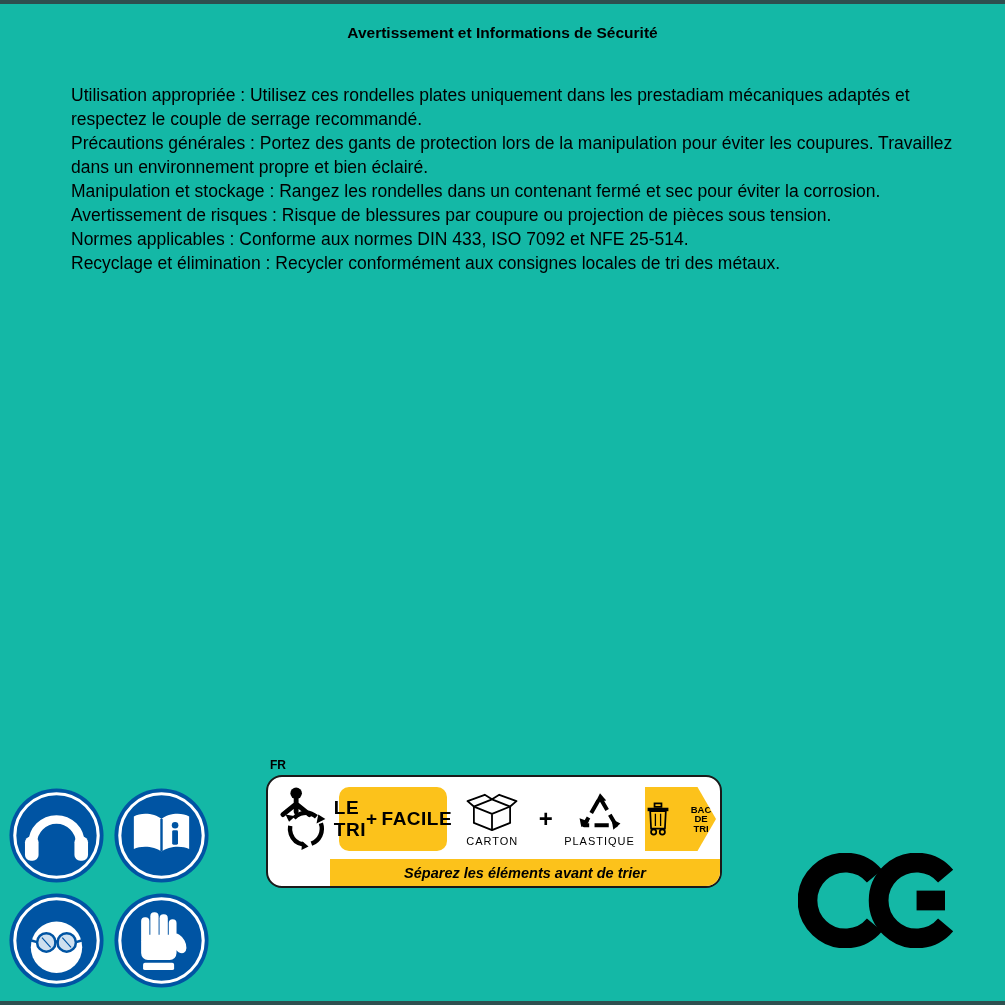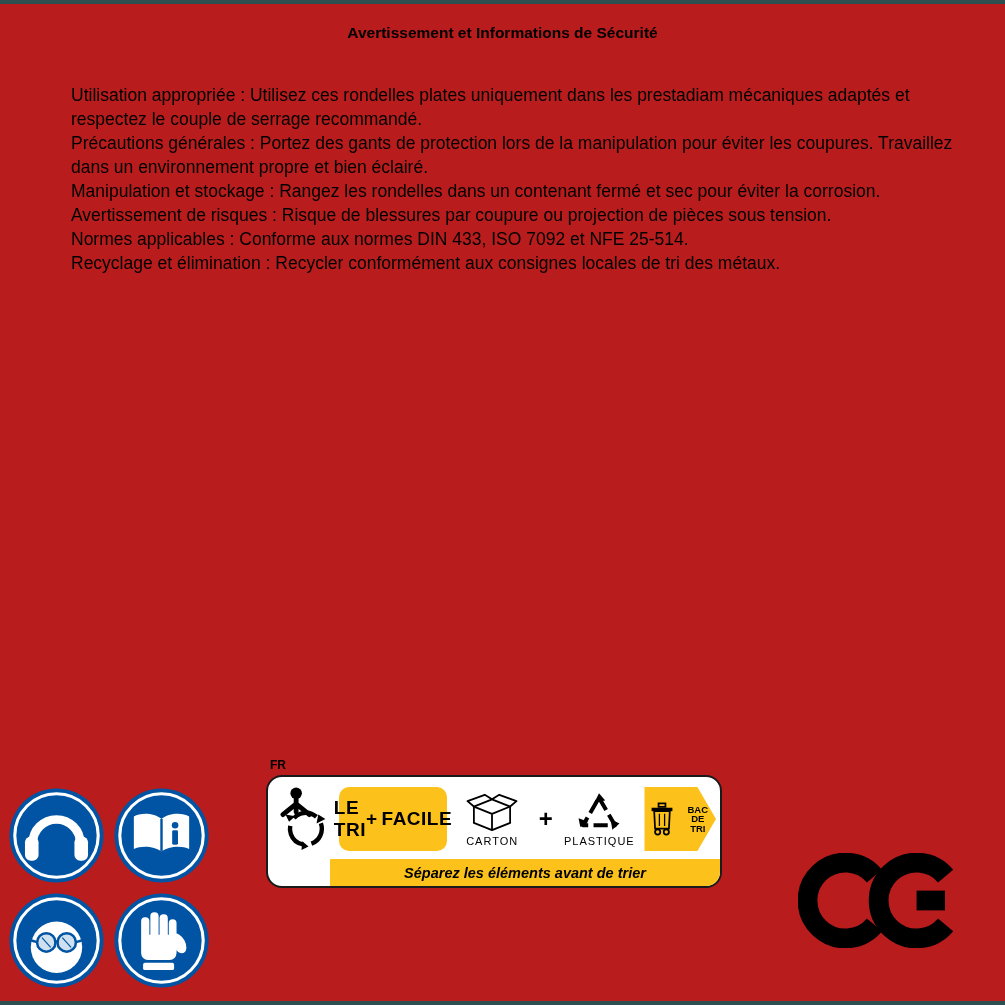--- a/index.html
+++ b/index.html
@@ -1,17 +1,17 @@
 <!DOCTYPE html>
 <html><head>
 <meta charset="utf-8">
 <style>
   html,body { margin:0; padding:0; background:#fff; }
   .page {
-    position:relative; width:1005px; height:1005px; background:#b91c1c;
+    position:relative; width:1005px; height:1005px; background:#14b8a6;
     font-family:"Liberation Sans", sans-serif; color:#000; overflow:hidden;
   }
   .edge { position:absolute; left:0; width:100%; height:4px; background:#2e4f4f; }
   .edge.top { top:0; } .edge.bottom { bottom:0; }
 
   .title {
     position:absolute; top:24px; left:0; width:100%;
     text-align:center; font-size:15.5px; font-weight:bold;
   }
 
@@ -40,21 +40,21 @@
     font-weight:800; font-size:19px; line-height:22px; letter-spacing:0.5px;
   }
   .capsule .row2 { display:flex; align-items:center; gap:4px; }
   .mat { display:flex; flex-direction:column; align-items:center; width:90px; }
   .mat svg { display:block; }
   .mat-label { font-size:11px; font-weight:normal; letter-spacing:1px; margin-top:2px; }
   .big-plus { font-size:24px; font-weight:bold; width:18px; text-align:center; }
   .pennant {
     width:76px; height:64px; background:#fcc21b;
     clip-path:polygon(0 0,74% 0,100% 50%,74% 100%,0 100%);
-    display:flex; align-items:center; padding-left:5px; gap:12px; box-sizing:border-box;
+    display:flex; align-items:center; gap:20px; box-sizing:border-box;
   }
   .pennant svg { width:26px; height:36px; }
   .bac-text { font-size:9.5px; font-weight:800; line-height:9.5px; text-align:center; }
   .itri-note {
     margin-left:62px; height:27px; background:#fcc21b;
     display:flex; align-items:center; justify-content:center;
     font-style:italic; font-weight:bold; font-size:14.5px;
     border-radius:0 0 10px 0;
   }
 

